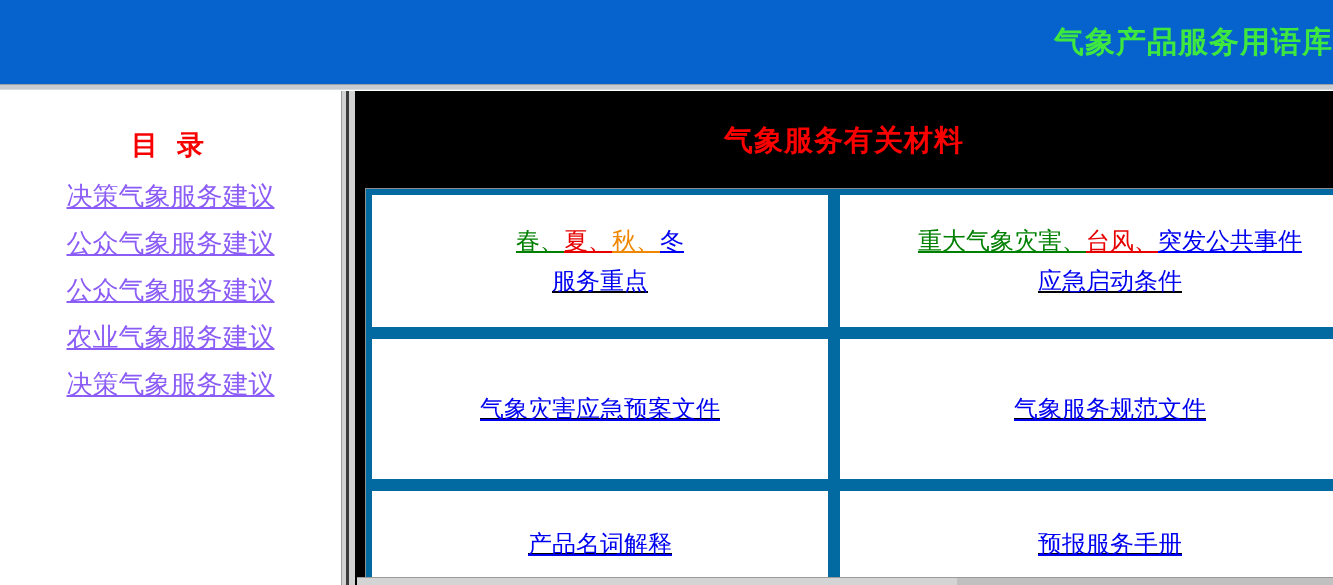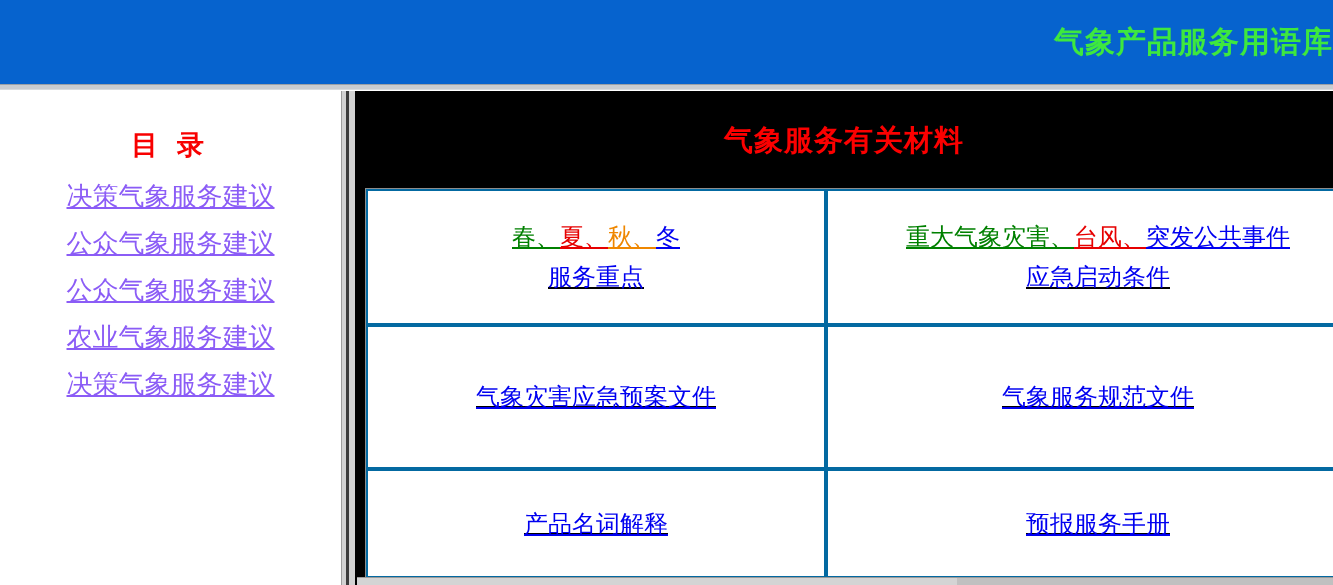--- a/index.html
+++ b/index.html
@@ -129,21 +129,21 @@
   .mat-table {
     margin: 27px 0 0 10px;
     width: 1000px;
     border-collapse: separate;
     border-spacing: 0;
     border-left: 1px solid #8d8d8d;
     border-top: 1px solid #8d8d8d;
     table-layout: fixed;
   }
   .mat-table td {
-    border: 2px solid #0369a1;
+    border: 6px solid #0369a1;
     padding: 0;
     vertical-align: middle;
     text-align: center;
     background: #ffffff;
   }
   .cell-tall { height: 132px; }
   .cell-mid  { height: 140px; }
   .cell-bot  { height: 105px; }
   .col-a { width: 456px; }
   .col-b { width: 540px; }

